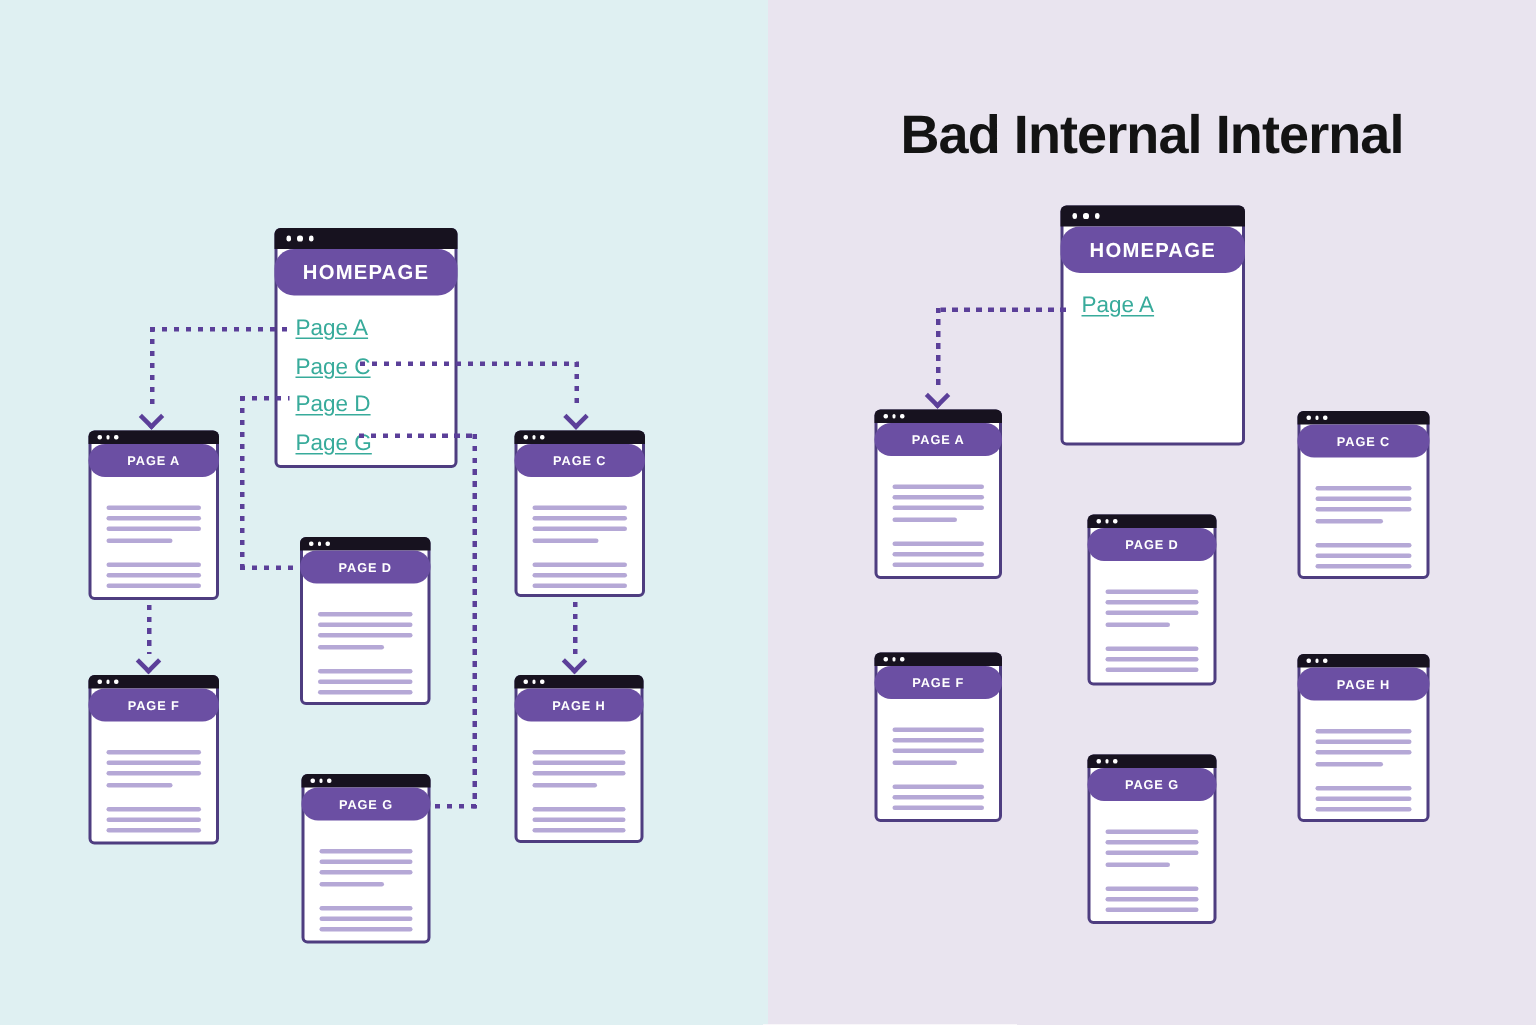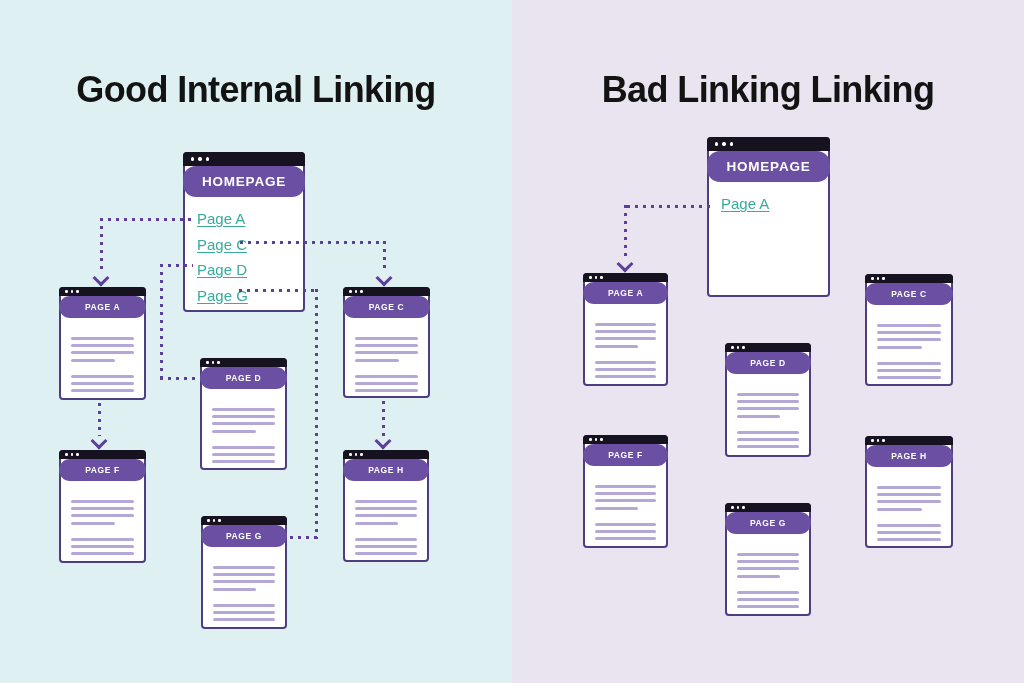--- a/index.html
+++ b/index.html
@@ -50,22 +50,21 @@
   .chev-down{transform:rotate(-45deg);}
 </style>
 </head>
 <body>
 
 <div class="canvas">
 
   <div class="panel" id="left-panel"></div>
   <div class="panel" id="right-panel"></div>
 
-  <h1 class="big-title" id="left-title">Good Internal Linking</h1>
-  <h1 class="big-title" id="right-title">Bad Linking Linking</h1>
+  <h1 class="big-title" id="right-title">Bad Internal Internal</h1>
 
   <div class="win home" style="left:183px;top:152px;width:122px;height:160px">
     <div class="bar">
       <span style="display:flex;gap:4px">
           <i></i>
           <i></i>
           <i></i>
         </span>
     </div>
     <div class="head">HOMEPAGE</div>

